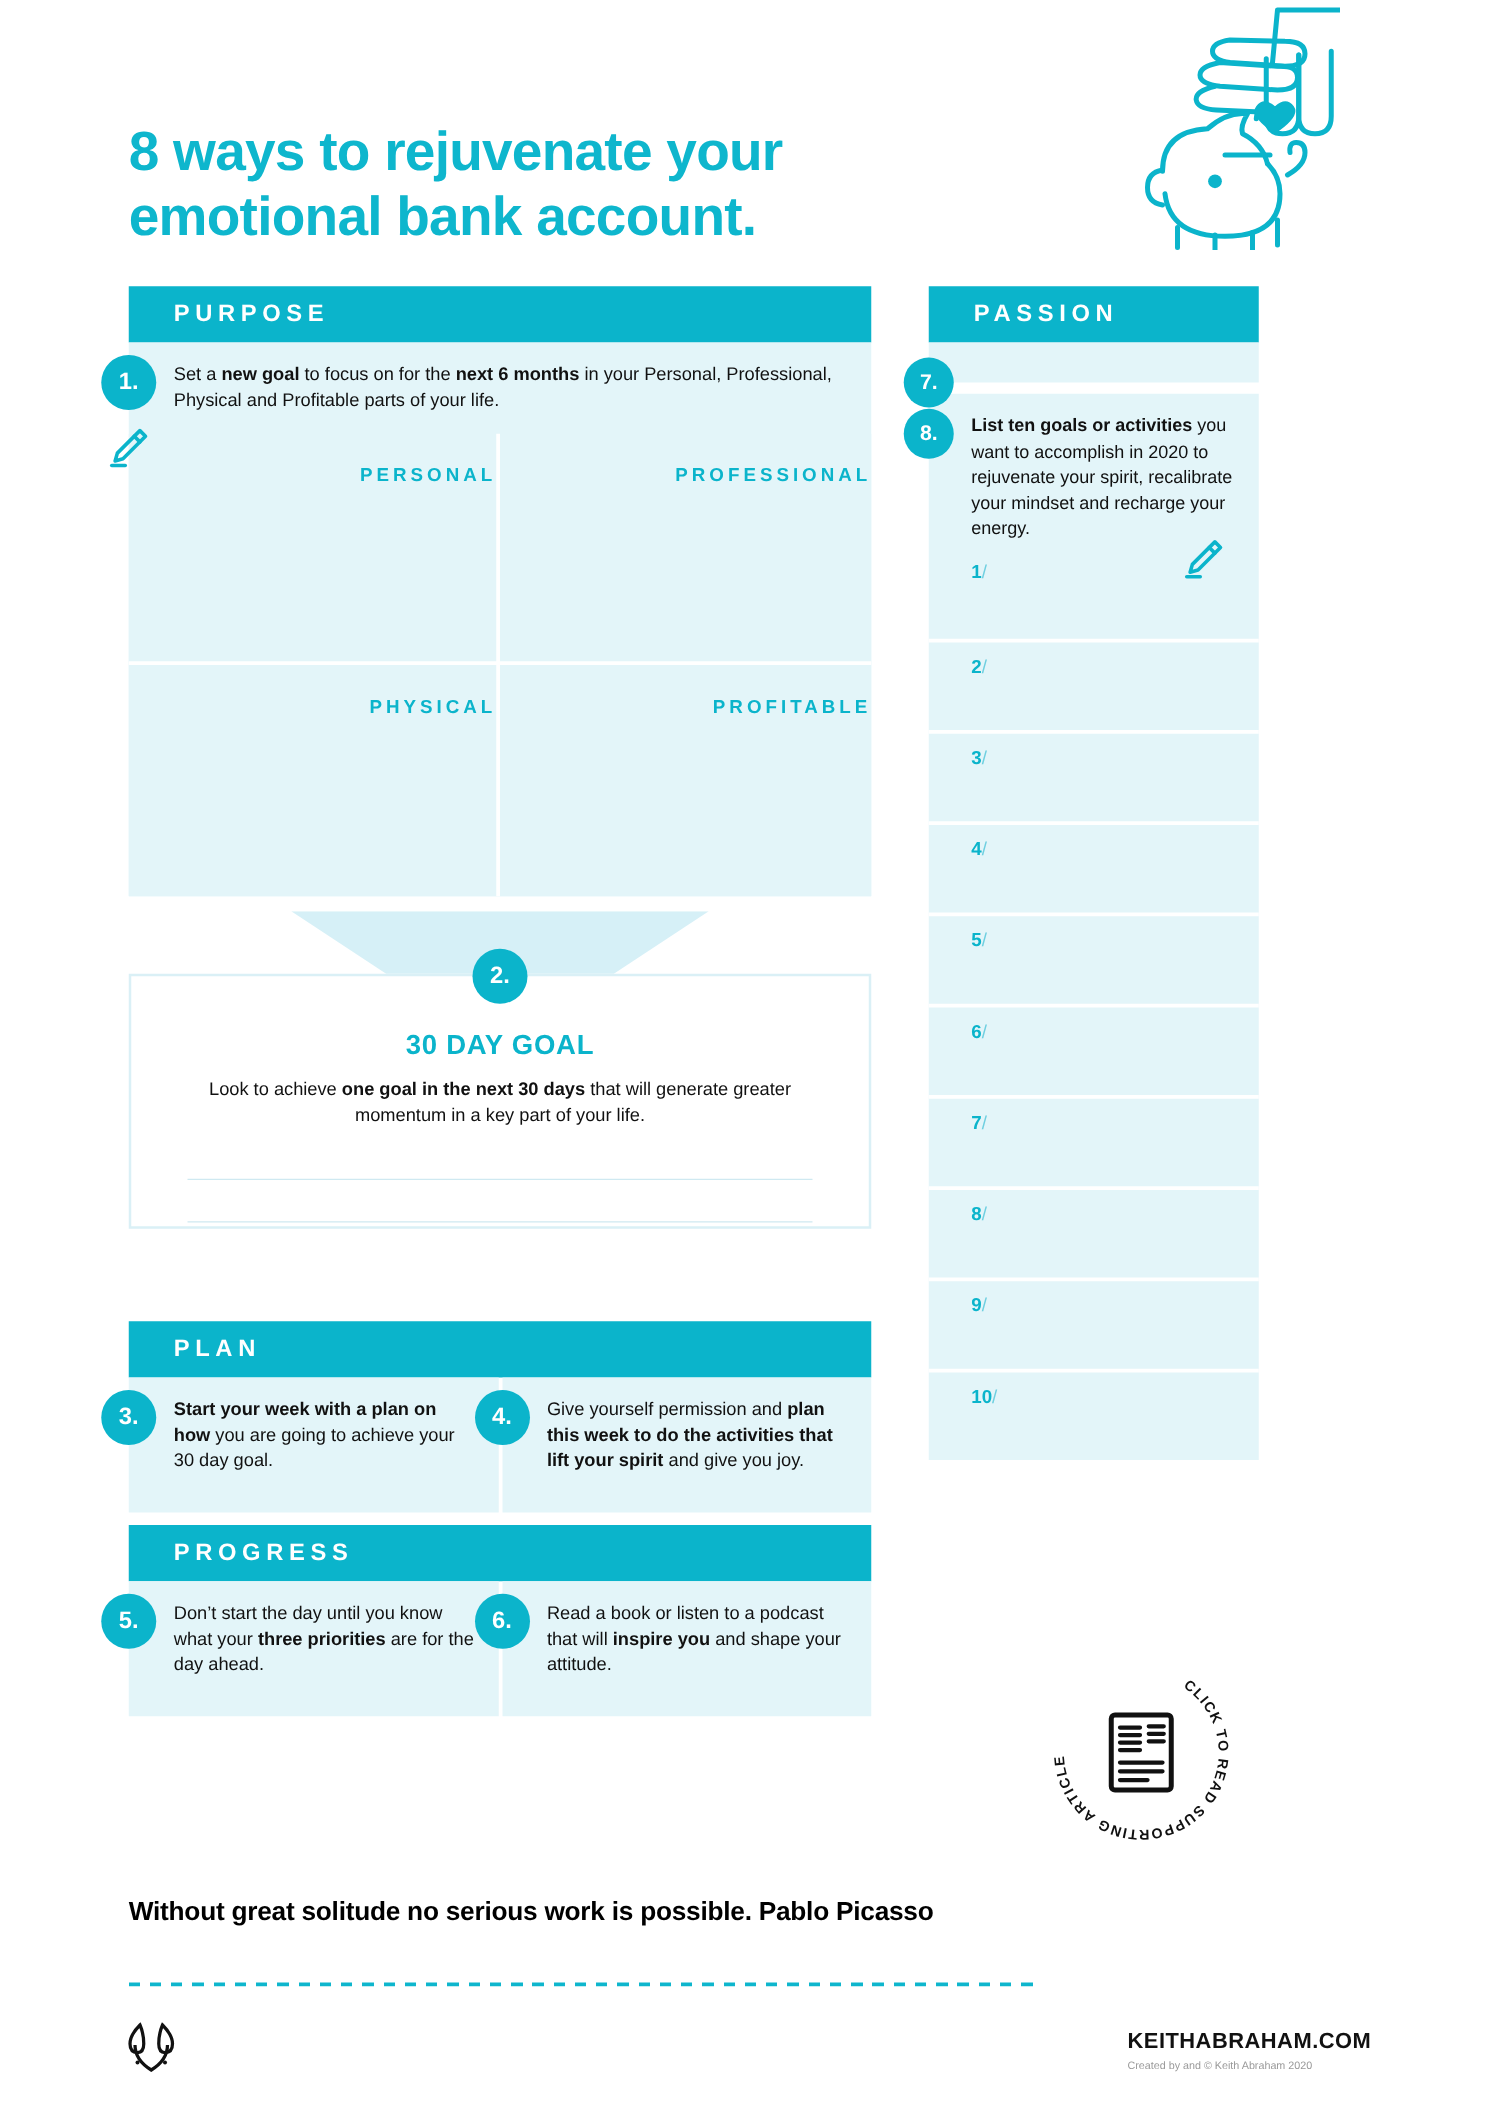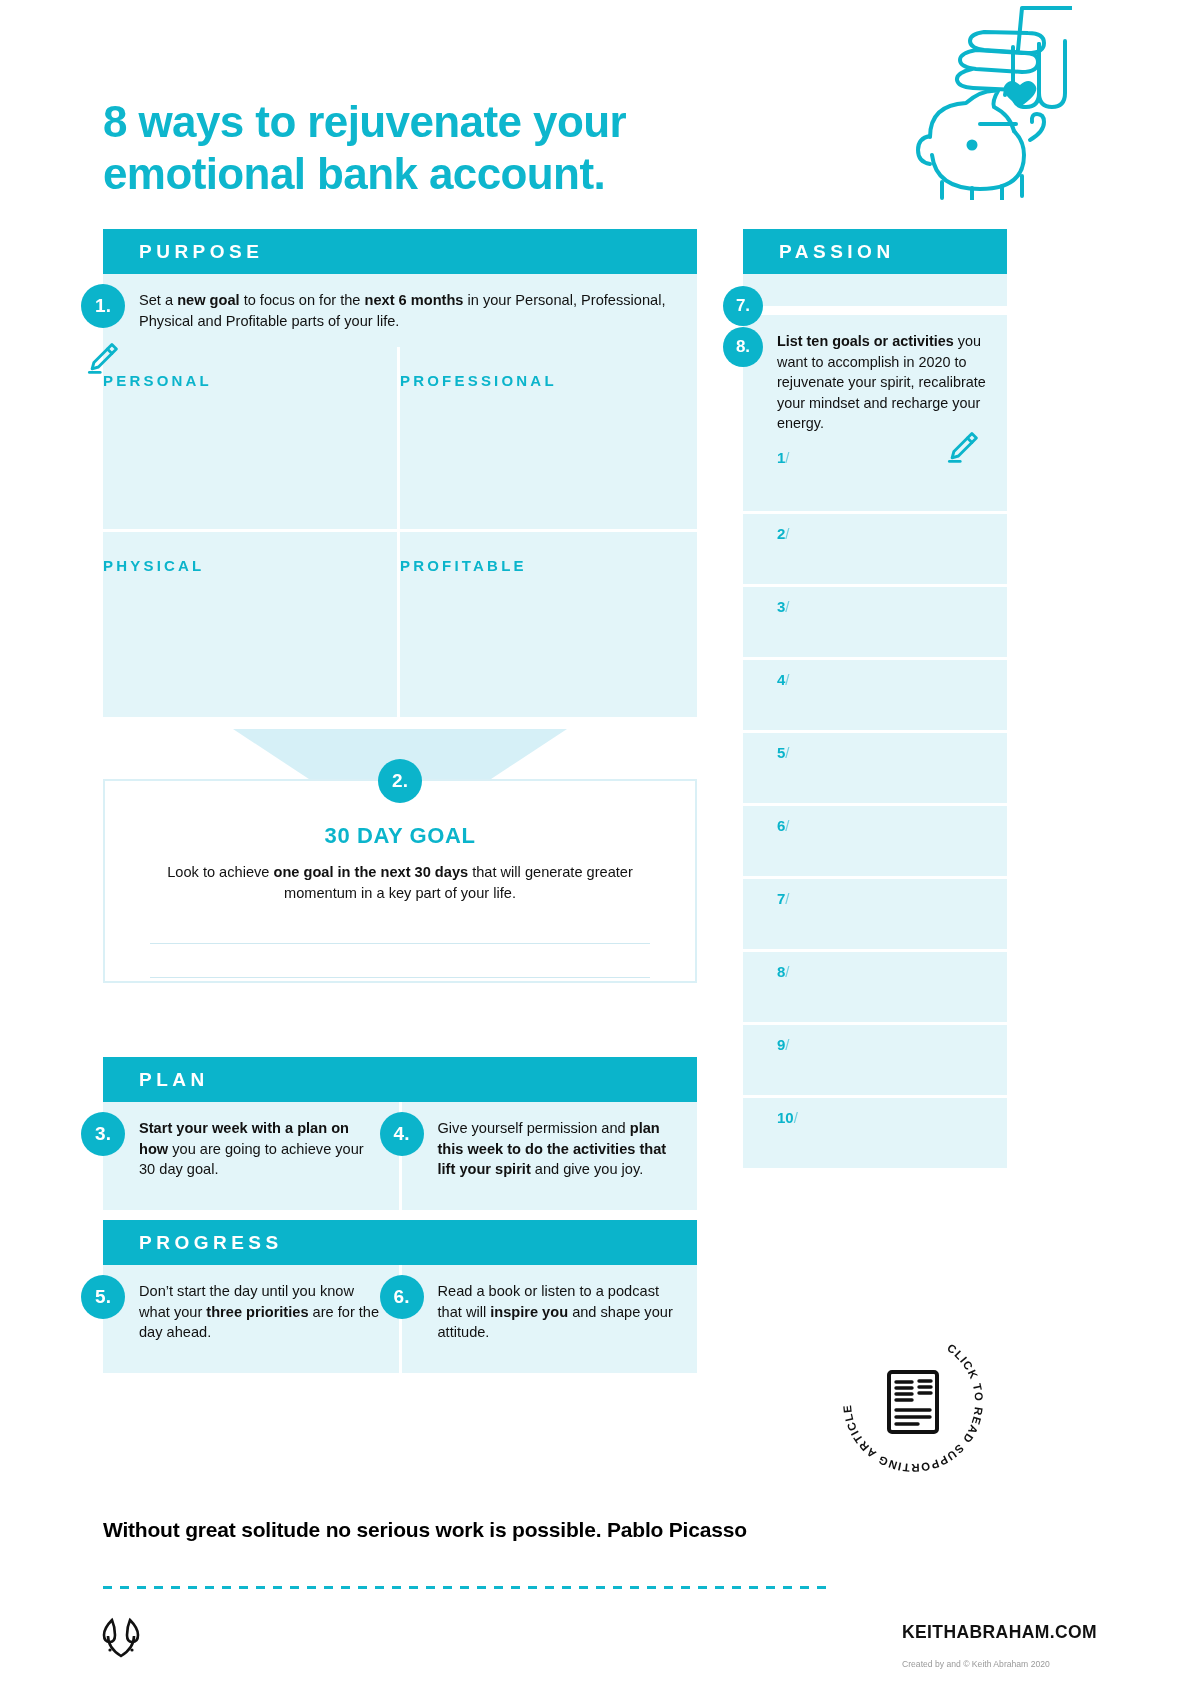--- a/index.html
+++ b/index.html
@@ -76,21 +76,21 @@
   }
   #quadrant .cell {
     border-right:3px solid #fff;
     border-bottom:3px solid #fff;
     position:relative;
   }
   #quadrant .cell:nth-child(2n){ border-right:none; }
   #quadrant .cell:nth-child(3), #quadrant .cell:nth-child(4){ border-bottom:none; }
   #quadrant .cell span{
     position:absolute; top:25px; left:0; right:0;
-    text-align:left;
+    text-align:right;
     color:var(--cyan);
     font-weight:bold; font-size:15px; letter-spacing:3.2px;
   }
   .pencil { position:absolute; width:36px; height:36px; }
   #pencil1 { left:84px; top:340px; }
 
   
   #funnel {
     position:absolute; left:103px; top:729px;
     width:594px; height:110px;
@@ -135,21 +135,21 @@
   }
   #dash {
     position:absolute; left:103px; top:1586px; width:728px; height:3px;
     background: repeating-linear-gradient(to right,#0eb6cd 0 9px, transparent 9px 17px);
   }
   #logo { position:absolute; left:100px; top:1616px; width:48px; height:42px; }
   #brand {
     position:absolute; right:103px; top:1622px; text-align:left;
   }
   #brand .site { font-weight:bold; font-size:17.5px; letter-spacing:0.4px; color:#111; }
-  #brand .copy { font-size:8.6px; color:#9a9a9a; margin-top:16px; }
+  #brand .copy { font-size:8.6px; color:#9a9a9a; margin-top:4px; }
 
   
   #right { position:absolute; left:727px; top:229px; width:280px;padding-left:16px; }
   #right .panel { background:var(--tint); }
   #ritem7 { padding:16px 14px 16px 34px; position:relative; font-size:14.4px; line-height:20.5px; }
   #ritem8 { padding:16px 14px 4px 34px; position:relative; font-size:14.4px; line-height:20.5px; }
   #right .num { left:-20px; top:12px; width:40px; height:40px; font-size:17px; }
   #pencil2 { left:944px; top:429px; }
 
   .goalline {

